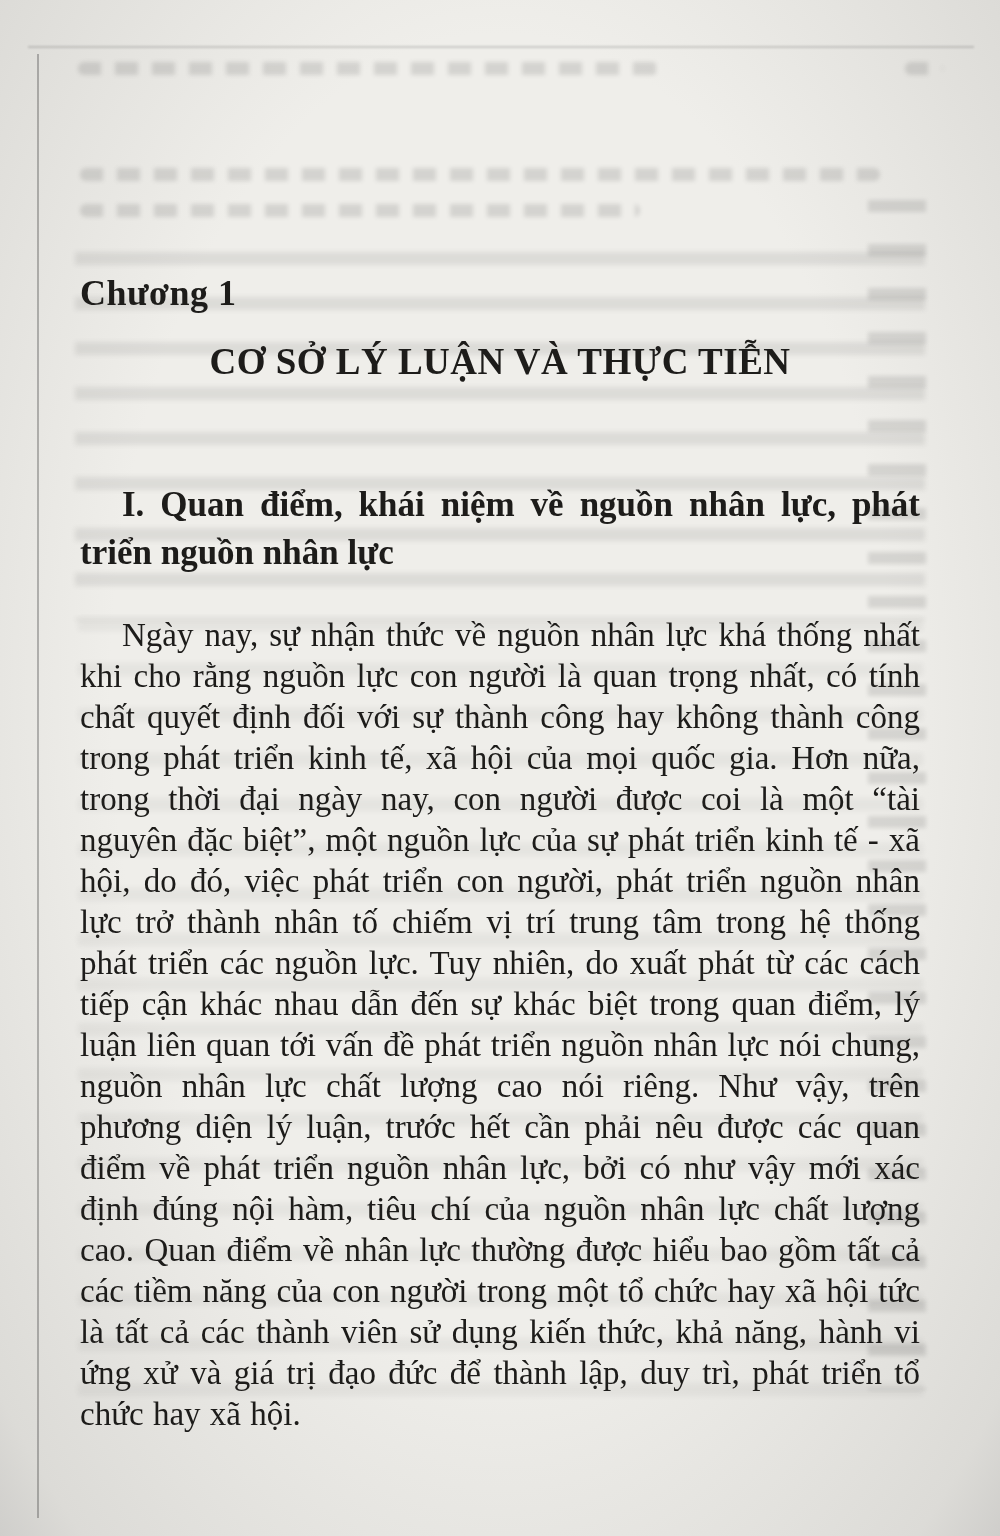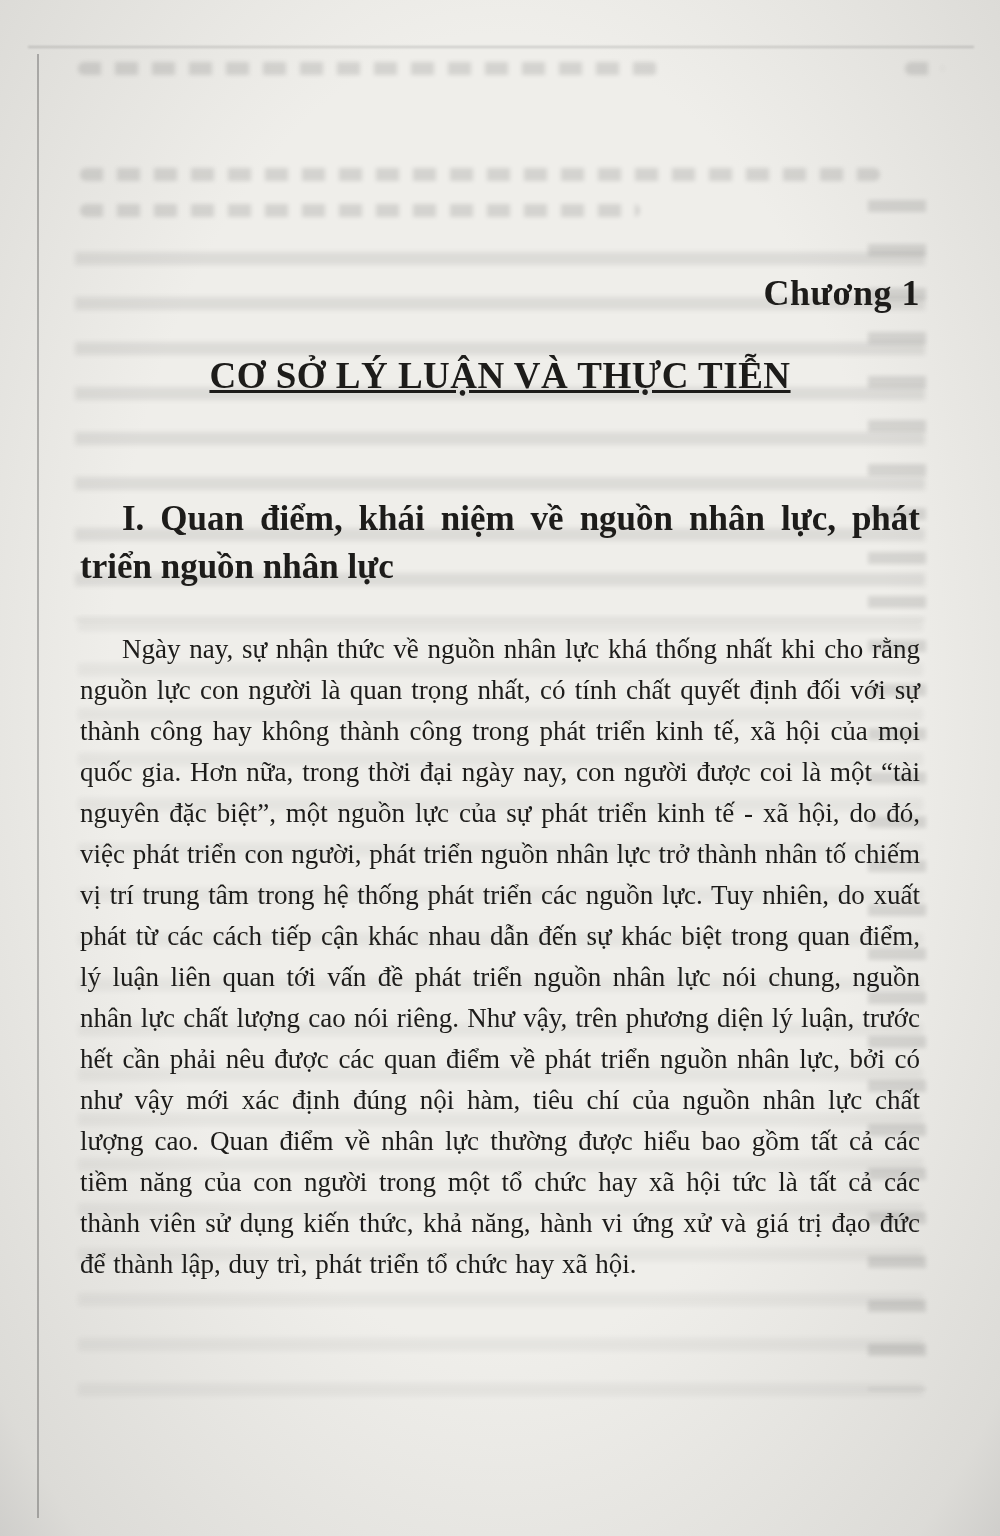--- a/index.html
+++ b/index.html
@@ -63,44 +63,43 @@
   .content {
     position: absolute;
     left: 80px;
     right: 80px;
     top: 0;
     z-index: 3;
     color: #1d1c1a;
   }
   .chapter-label {
     margin-top: 272px;
-    text-align: right;
+    text-align: left;
     font-weight: bold;
     font-size: 36px;
     letter-spacing: 0.5px;
   }
   .chapter-title {
-    margin-top: 40px;
+    margin-top: 26px;
     text-align: center;
     font-weight: bold;
     font-size: 37px;
     letter-spacing: 0.5px;
-    text-decoration: underline;
   }
   .section-heading {
     margin: 98px 0 0 0;
     font-weight: bold;
     font-size: 35px;
     line-height: 48px;
     text-align: justify;
     text-indent: 42px;
   }
   .body-text {
     margin: 38px 0 0 0;
-    font-size: 27px;
+    font-size: 33px;
     line-height: 41px;
     text-align: justify;
     text-indent: 42px;
     word-spacing: 1px;
   }
 </style>
 </head>
 <body>
 
 <div class="scan-page">

